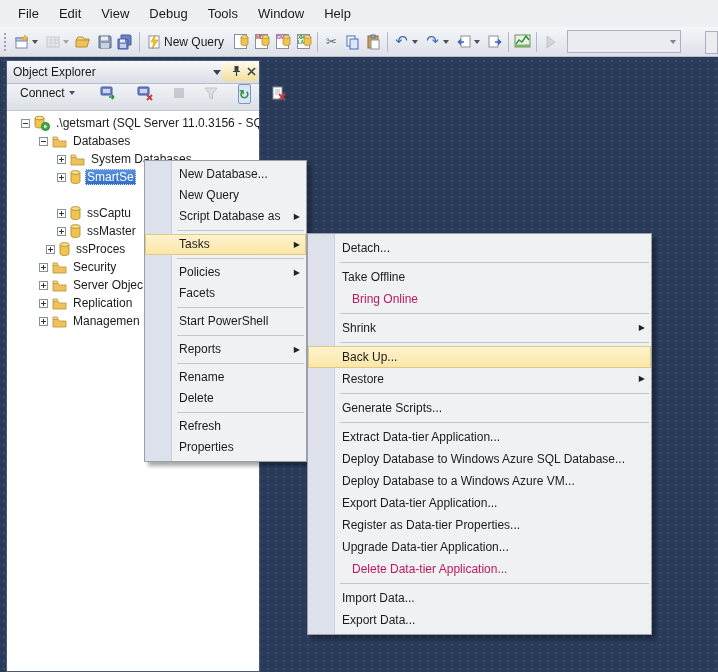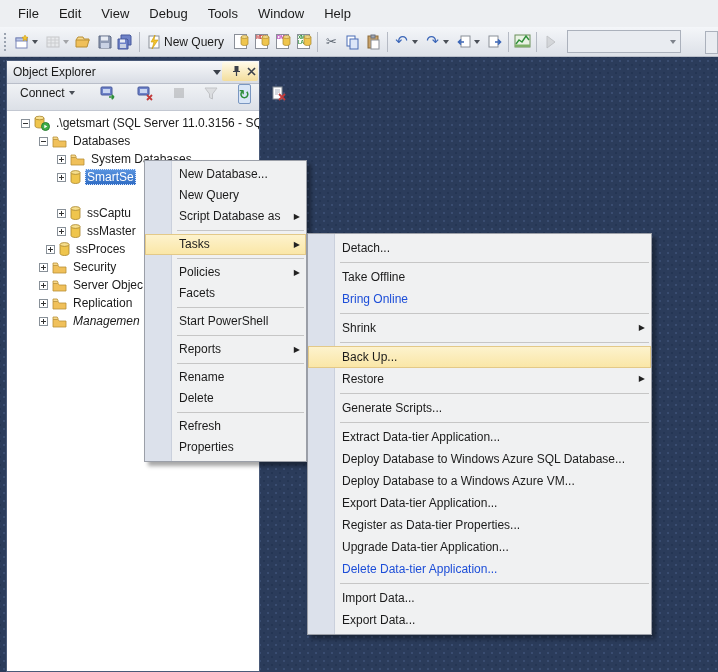--- a/index.html
+++ b/index.html
@@ -70,21 +70,21 @@
   
   .pmenu{position:absolute;background:#F0F1F2;border:1px solid #9B9FA8;
          box-shadow:4px 4px 4px rgba(0,0,0,.35);padding:3px 0;box-sizing:border-box;}
   .pmenu .gutter{position:absolute;left:0;top:0;bottom:0;width:26px;background:#DCE1EB;
                  border-right:1px solid #CAD0DC;}
   .mi{position:relative;height:21px;line-height:21px;font-size:12px;color:#1b1b1b;
       padding-left:34px;padding-right:18px;white-space:nowrap;}
   #tasks-submenu .mi{height:22px;line-height:22px;}
   .mi .arr{position:absolute;right:6px;top:0;font-family:"DejaVu Sans",sans-serif;font-size:8px;color:#222;}
   .mi.hl{background:linear-gradient(#FDF3CF,#FAE6A5);box-shadow:inset 0 0 0 1px #E3C988;}
-  .mi.disabled{color:#1d4ed8;}
+  .mi.disabled{color:#be185d;margin-left:10px;}
   .msep{height:1px;background:#C6C6C6;margin:3px 2px 3px 32px;}
 </style>
 </head>
 <body>
 
 <div id="root">
 
   <div class="menubar" id="menubar">
       <span class="mbi">File</span>
       <span class="mbi">Edit</span>
@@ -456,21 +456,21 @@
         <div class="trow" style="padding-left: 32px;">
           <span class="exp plus"></span>
           <span class="tico">
             <svg width="15" height="13">
               <path d="M1 4.5V2h4.2l1.3 2.5" fill="#F7D98C" stroke="#B98F35" stroke-width=".8"></path>
               <path d="M1 4.5h4.8l1.4 1.5H14V12H1z" fill="#F0C05A" stroke="#B98F35" stroke-width=".8"></path>
             </svg>
           </span>
           <span class="tlabel">Replication</span>
         </div>
-        <div class="trow" style="padding-left: 32px; font-style: italic;">
+        <div class="trow" style="padding-left: 32px;">
           <span class="exp plus"></span>
           <span class="tico">
             <svg width="15" height="13">
               <path d="M1 4.5V2h4.2l1.3 2.5" fill="#F7D98C" stroke="#B98F35" stroke-width=".8"></path>
               <path d="M1 4.5h4.8l1.4 1.5H14V12H1z" fill="#F0C05A" stroke="#B98F35" stroke-width=".8"></path>
             </svg>
           </span>
           <span class="tlabel">Managemen</span>
         </div>
       </div>

